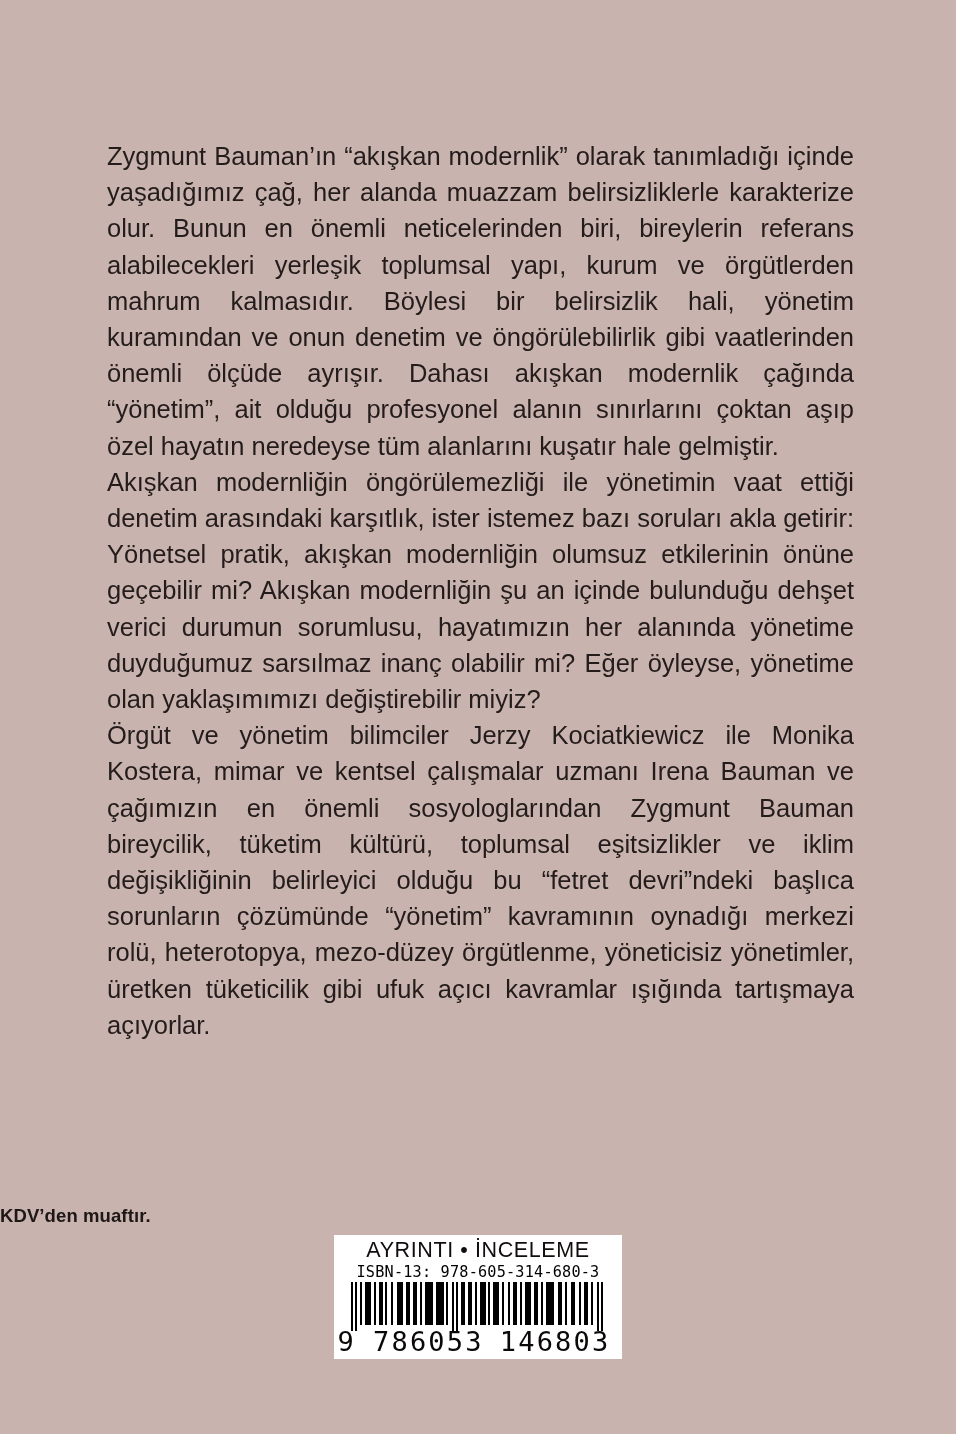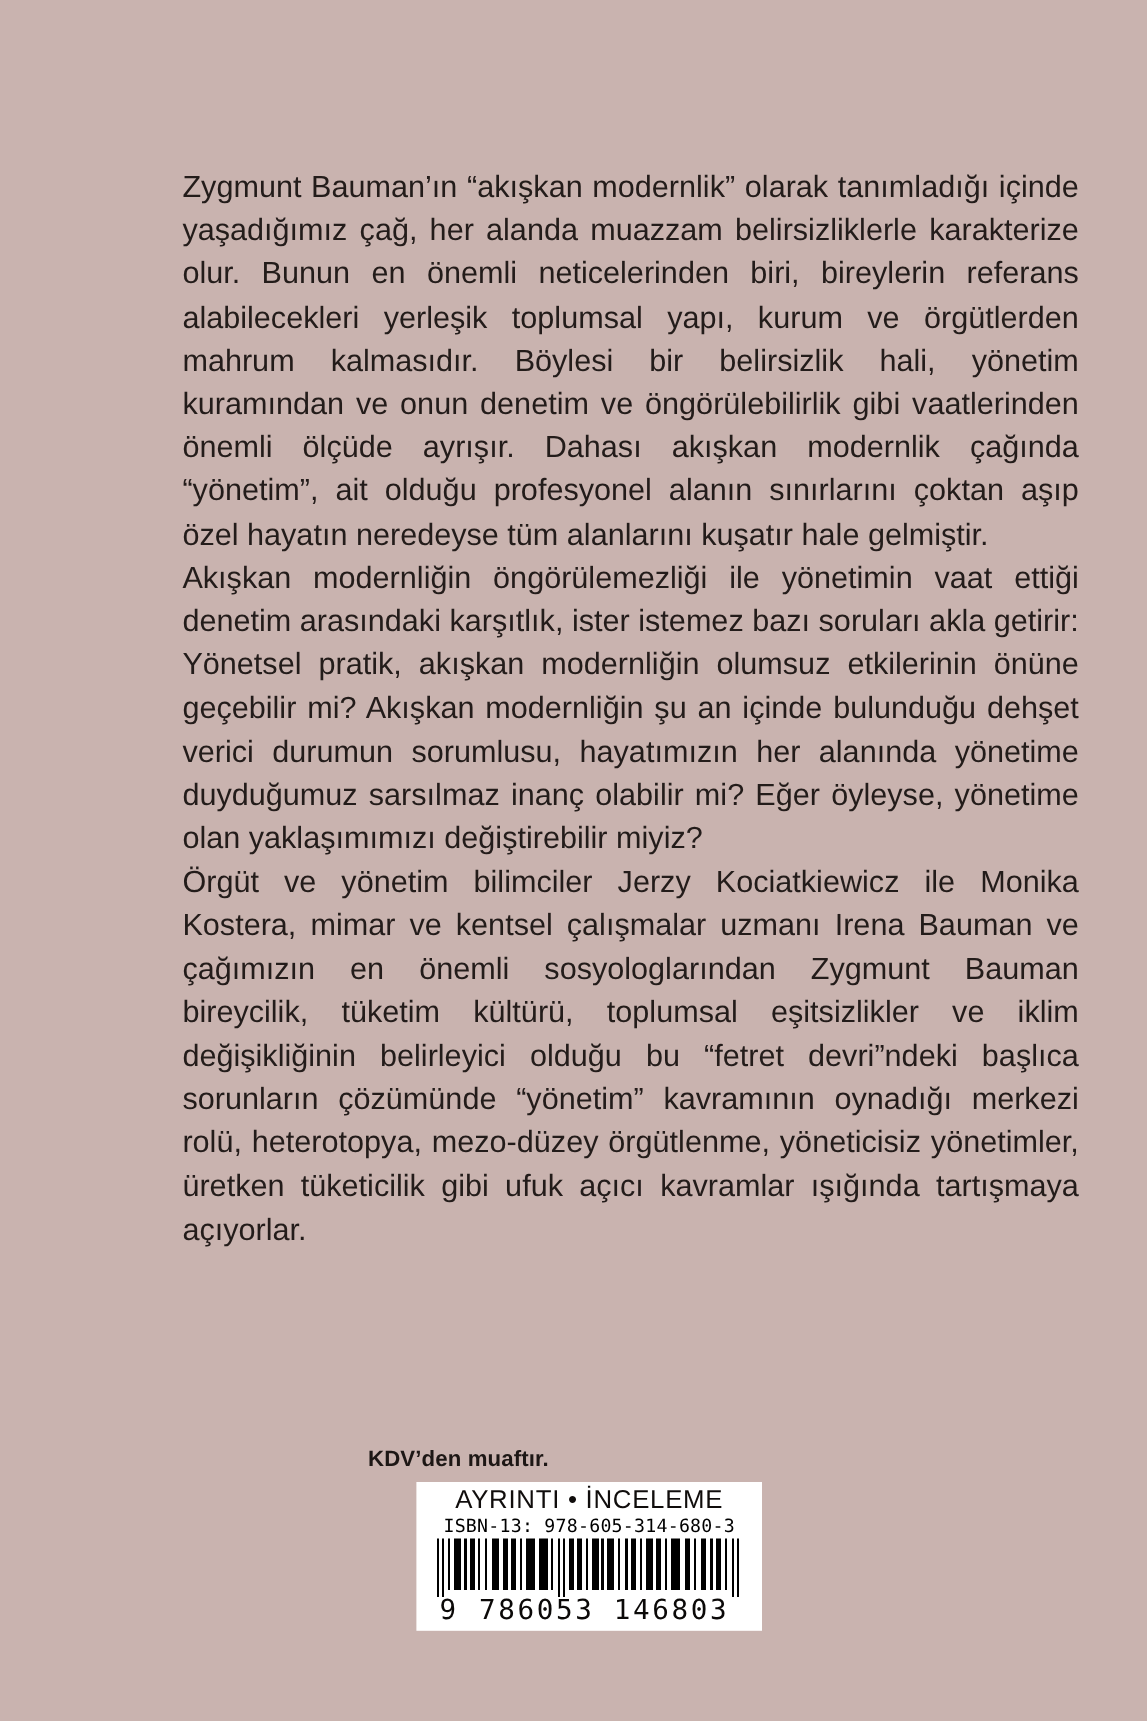--- a/index.html
+++ b/index.html
@@ -26,47 +26,46 @@
     position: absolute;
     left: 107px;
     top: 138px;
     width: 747px;
     color: #231c1a;
     font-size: 25.5px;
     line-height: 36.2px;
     text-align: justify;
     -webkit-hyphens: manual;
     hyphens: manual;
-    margin-left: 45px;
   }
   .blurb p {
     margin: 0;
     text-align: justify;
     text-align-last: left;
   }
 
   
   .imprint-area {
     position: absolute;
     left: 0;
     top: 1204px;
     width: 764px;
-    text-align: center;
+    text-align: left;
   }
   .kdv {
     font-size: 18.5px;
     font-weight: bold;
     color: #1d1715;
     letter-spacing: 0.1px;
     line-height: 24px;
     margin-bottom: 4px;
   }
   .barcode-box {
     position: absolute;
-    left: 347px;
+    left: 334px;
     top: 1235px;
     width: 288px;
     height: 124px;
     background: #ffffff;
     box-sizing: border-box;
     padding-top: 3px;
     text-align: center;
     overflow: hidden;
   }
   .series {
@@ -87,21 +86,21 @@
   .barcode-graphic {
     margin-top: 1px;
     width: 274px;
     height: 49px;
     margin-left: auto;
     margin-right: auto;
     display: block;
   }
   .ean-digits {
     font-family: "DejaVu Sans Mono", "Liberation Mono", monospace;
-    font-size: 23px;
+    font-size: 27px;
     color: #0b0908;
     letter-spacing: 2.2px;
     line-height: 26px;
     white-space: nowrap;
     position: relative;
     top: -2px;
   }
   .ean-digits .lead { margin-right: 9px; }
   .ean-digits .grp  { margin: 0 8px; }
 </style>

